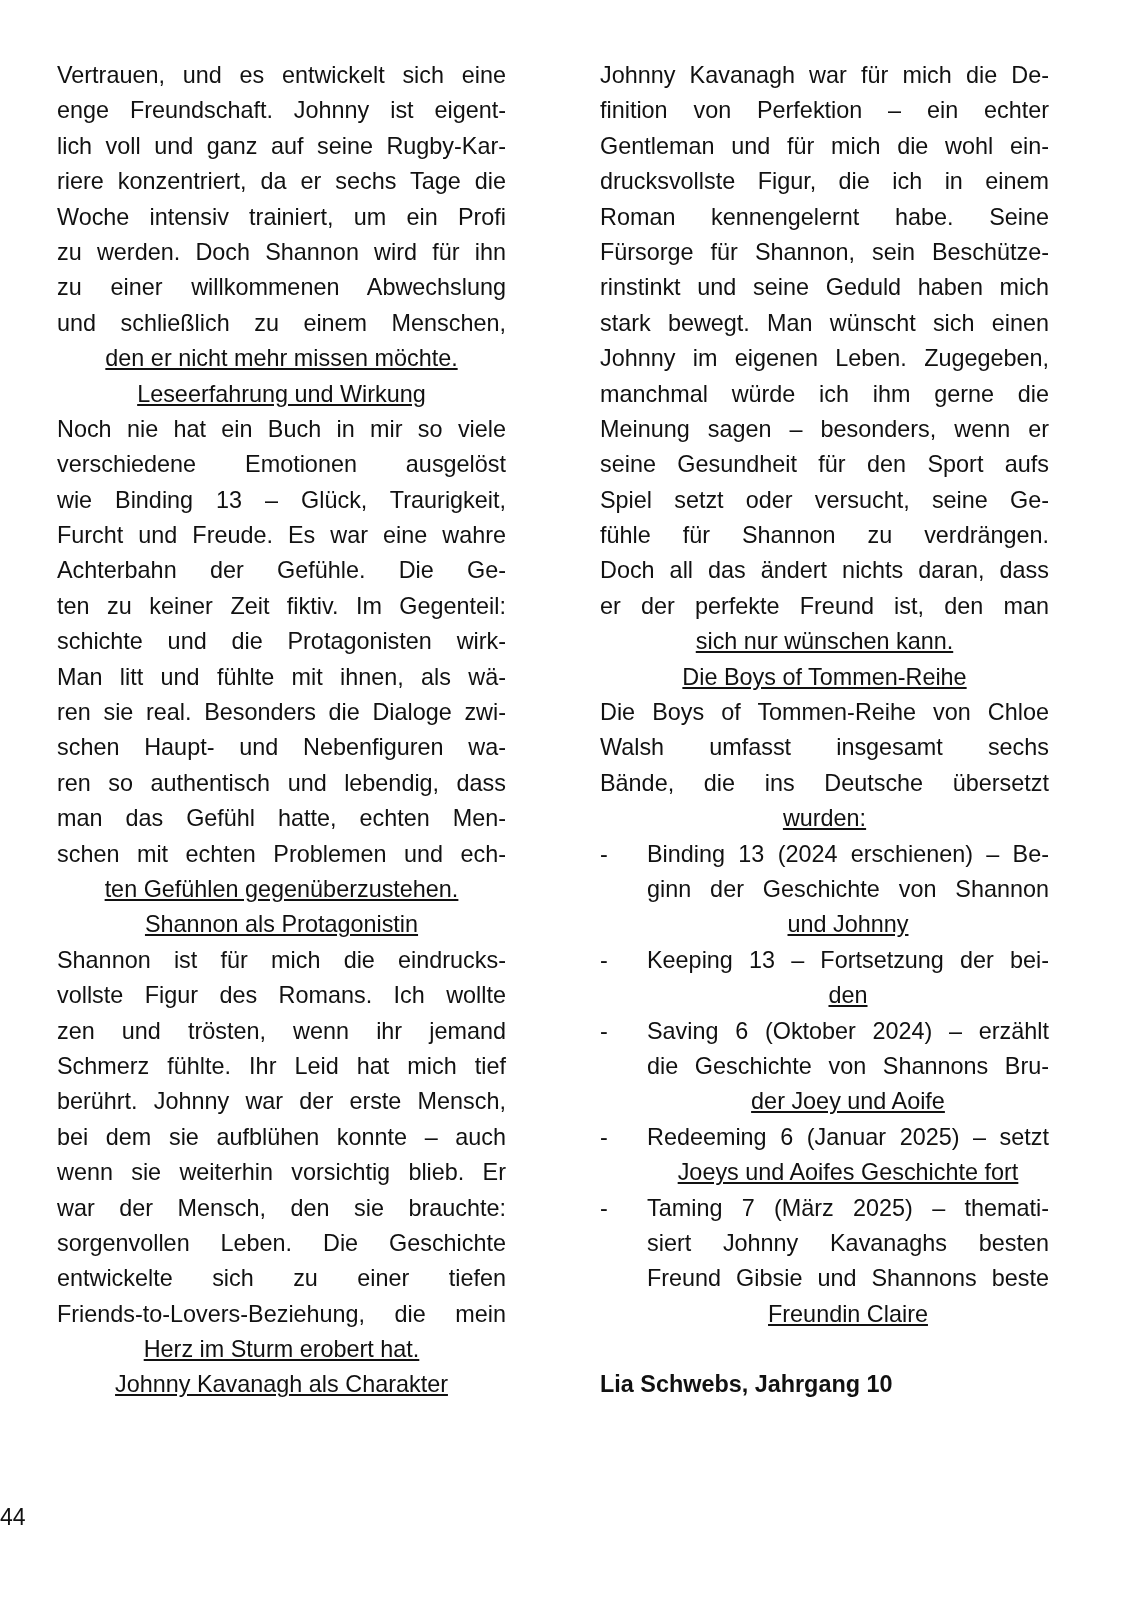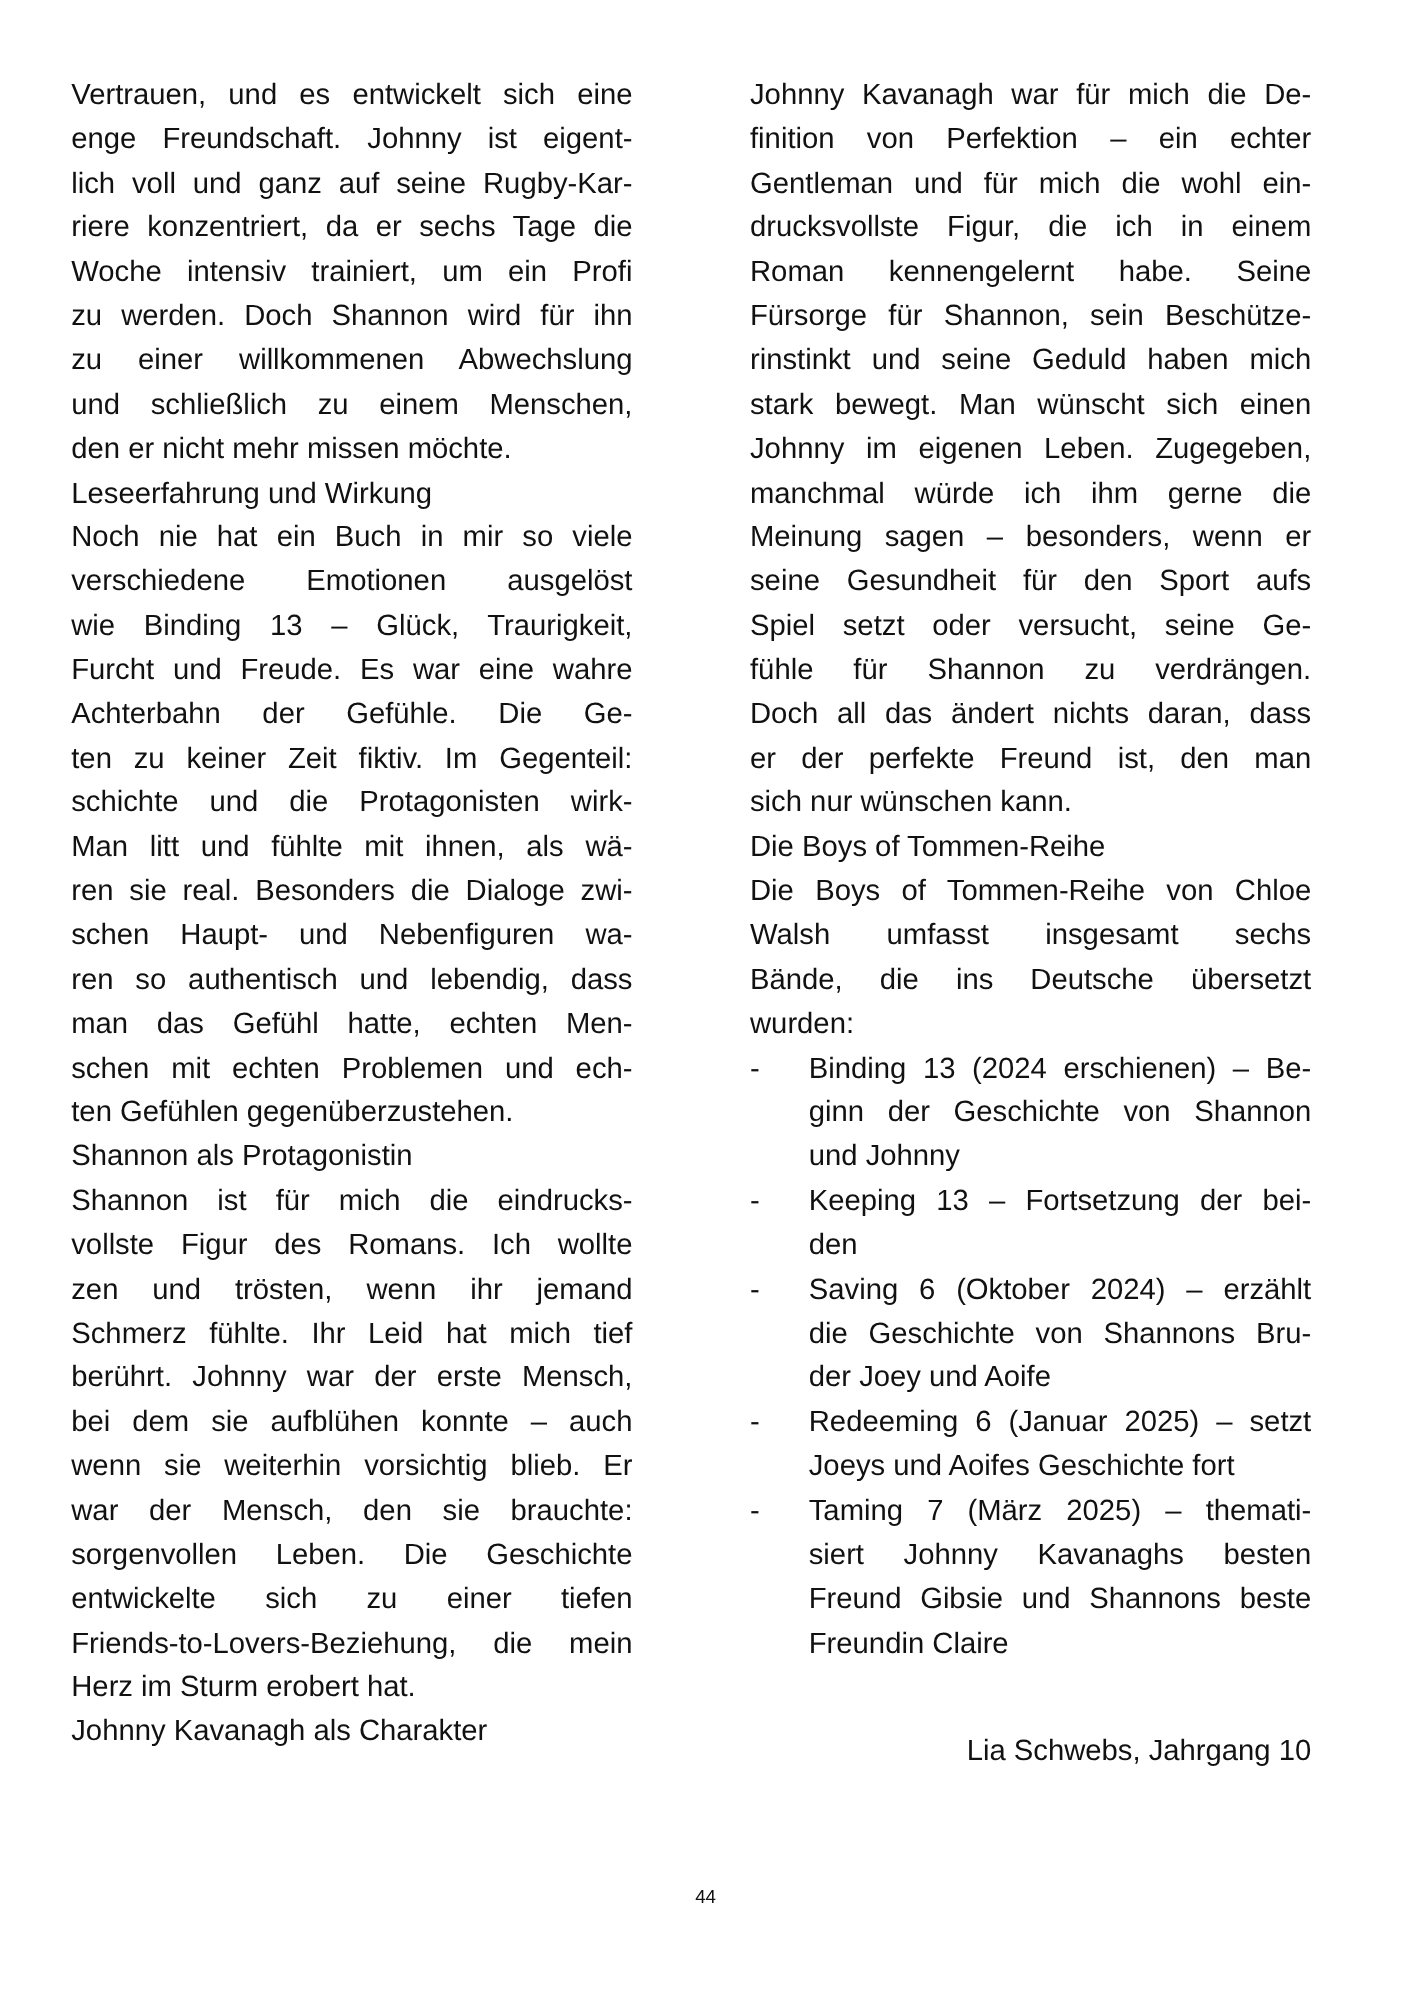--- a/index.html
+++ b/index.html
@@ -3,28 +3,28 @@
   <meta charset="utf-8">
   <style>
     html, body { margin: 0; padding: 0; background: #ffffff; }
     body { width: 1129px; height: 1600px; position: relative; overflow: hidden;
            font-family: "Liberation Sans", "DejaVu Sans", sans-serif; color: #111111; }
     .col { position: absolute; top: 58px; width: 449px; }
     .col-left { left: 57px; }
     .col-right { left: 600px; }
     .line { height: 35.4px; line-height: 35.4px; font-size: 23.4px; white-space: nowrap; overflow: visible; }
     .j { text-align: justify; text-align-last: justify; }
-    .l { text-align: left; }
+    .l { text-align: center; text-decoration: underline; }
     .li { position: relative; padding-left: 47px; }
     .li .dash { position: absolute; left: 0; top: 0; }
     .li .t { display: block; }
-    .sig { text-align: right; font-weight: normal; margin-top: 16px; }
+    .sig { font-weight: bold; }
     .gap { height: 35.4px; }
-    .pagenum { position: absolute; top: 1500px; left: 0; width: 1129px; text-align: center;
-               font-size: 15px; line-height: 35px; }
+    .pagenum { position: absolute; top: 1500px; left: 0; width: 1129px; text-align: left;
+               font-size: 23px; line-height: 35px; }
   </style>
 </head>
 <body>
 
 <div class="col col-left" id="left-col">
     <div class="line j">Vertrauen, und es entwickelt sich eine</div>
     <div class="line j">enge Freundschaft. Johnny ist eigent-</div>
     <div class="line j">lich voll und ganz auf seine Rugby-Kar-</div>
     <div class="line j">riere konzentriert, da er sechs Tage die</div>
     <div class="line j">Woche intensiv trainiert, um ein Profi</div>

